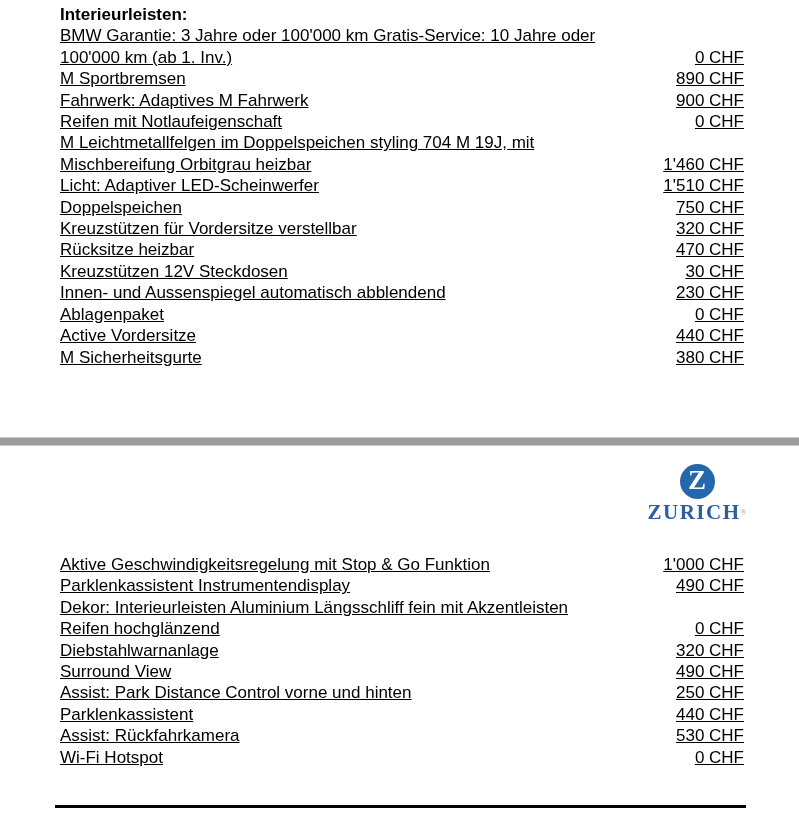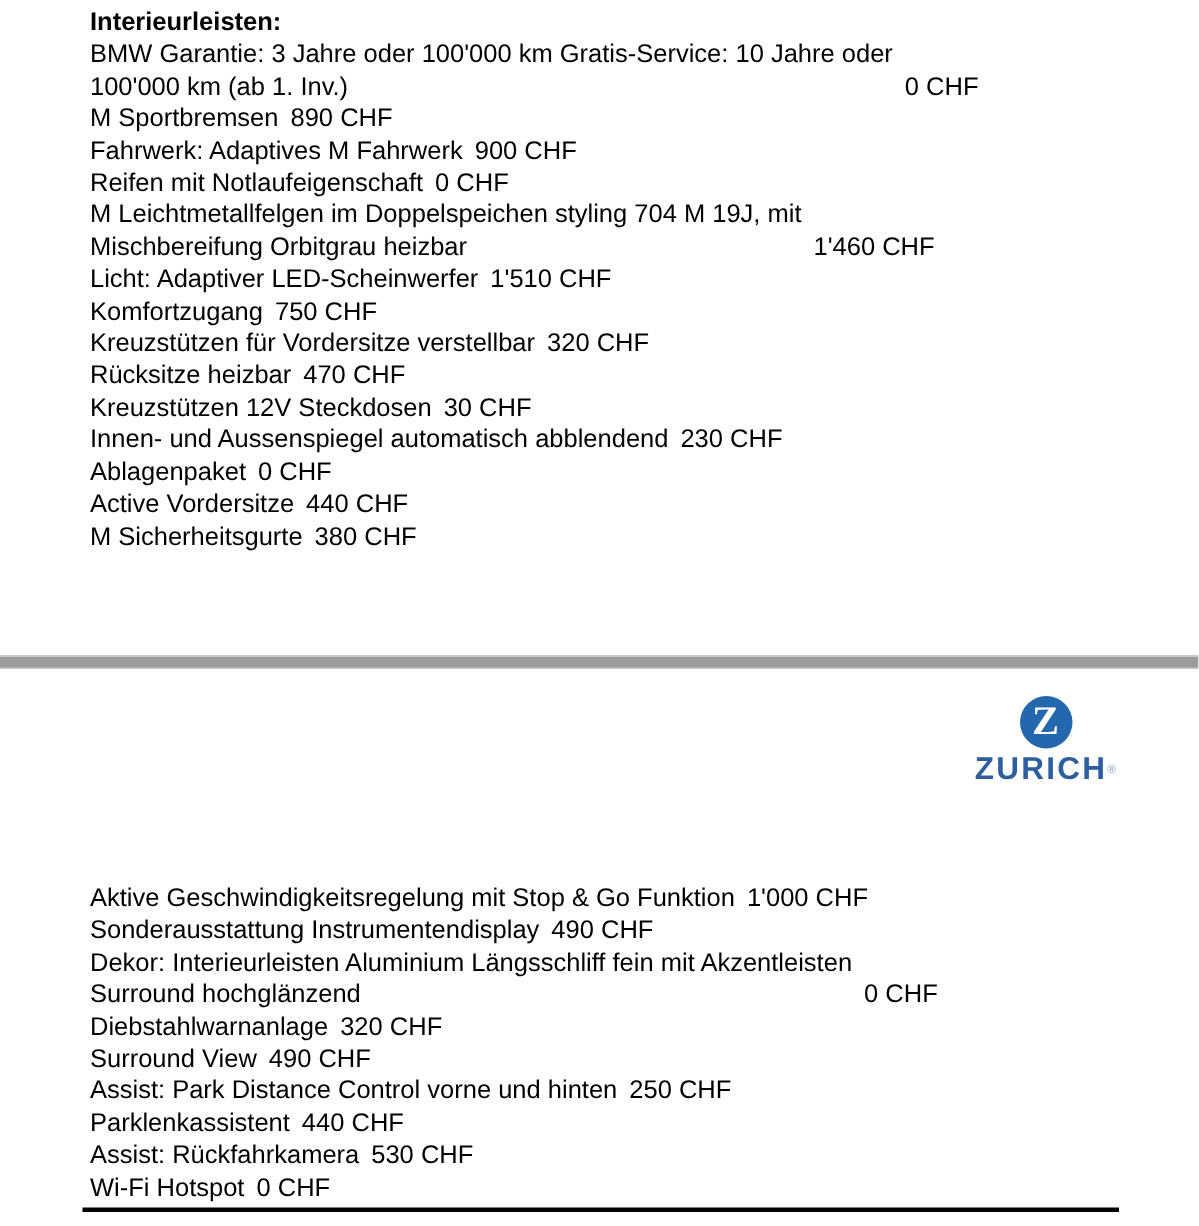--- a/index.html
+++ b/index.html
@@ -16,28 +16,29 @@
     line-height: 21.4px;
     color: #000000;
     overflow: hidden;
   }
   .content {
     position: absolute;
     left: 60px;
     width: 684px;
   }
   .section-top { top: 4px; }
-  .section-bottom { top: 588px; }
+  .section-bottom { top: 554px; }
   .heading {
     font-weight: bold;
   }
   .row {
     display: flex;
-    justify-content: flex-start;
+    justify-content: space-between;
     align-items: flex-end;
+    text-decoration: underline;
   }
   .row .label { min-width: 0; }
   .row .label .line { white-space: nowrap; }
   .row .price {
     white-space: nowrap;
     margin-left: 8px;
     text-align: right;
   }
   .divider-bar {
     position: absolute;
@@ -68,21 +69,21 @@
     font-family: "Liberation Serif", "DejaVu Serif", serif;
     font-weight: bold;
     font-size: 27px;
     line-height: 1;
     color: #ffffff;
     padding-bottom: 2px;
     box-sizing: border-box;
   }
   .logo-word {
     margin-top: 3px;
-    font-family: Liberation Sans, sans-serif;
+    font-family: Liberation Serif, serif;
     font-weight: bold;
     font-size: 21px;
     line-height: 21px;
     letter-spacing: 1.5px;
     white-space: nowrap;
   }
   .logo-reg {
     font-size: 8px;
     letter-spacing: 0;
     vertical-align: top;
@@ -135,21 +136,21 @@
         <div class="price">1'460 CHF</div>
       </div>
       <div class="row">
         <div class="label">
           <div class="line">Licht: Adaptiver LED-Scheinwerfer</div>
         </div>
         <div class="price">1'510 CHF</div>
       </div>
       <div class="row">
         <div class="label">
-          <div class="line">Komfortzugang</div>
+          <div class="line">Doppelspeichen</div>
         </div>
         <div class="price">750 CHF</div>
       </div>
       <div class="row">
         <div class="label">
           <div class="line">Kreuzstützen für Vordersitze verstellbar</div>
         </div>
         <div class="price">320 CHF</div>
       </div>
       <div class="row">
@@ -201,28 +202,28 @@
 <div class="content section-bottom">
   <div>
       <div class="row">
         <div class="label">
           <div class="line">Aktive Geschwindigkeitsregelung mit Stop &amp; Go Funktion</div>
         </div>
         <div class="price">1'000 CHF</div>
       </div>
       <div class="row">
         <div class="label">
-          <div class="line">Sonderausstattung Instrumentendisplay</div>
+          <div class="line">Parklenkassistent Instrumentendisplay</div>
         </div>
         <div class="price">490 CHF</div>
       </div>
       <div class="row">
         <div class="label">
           <div class="line">Dekor: Interieurleisten Aluminium Längsschliff fein mit Akzentleisten</div>
-          <div class="line">Surround hochglänzend</div>
+          <div class="line">Reifen hochglänzend</div>
         </div>
         <div class="price">0 CHF</div>
       </div>
       <div class="row">
         <div class="label">
           <div class="line">Diebstahlwarnanlage</div>
         </div>
         <div class="price">320 CHF</div>
       </div>
       <div class="row">

